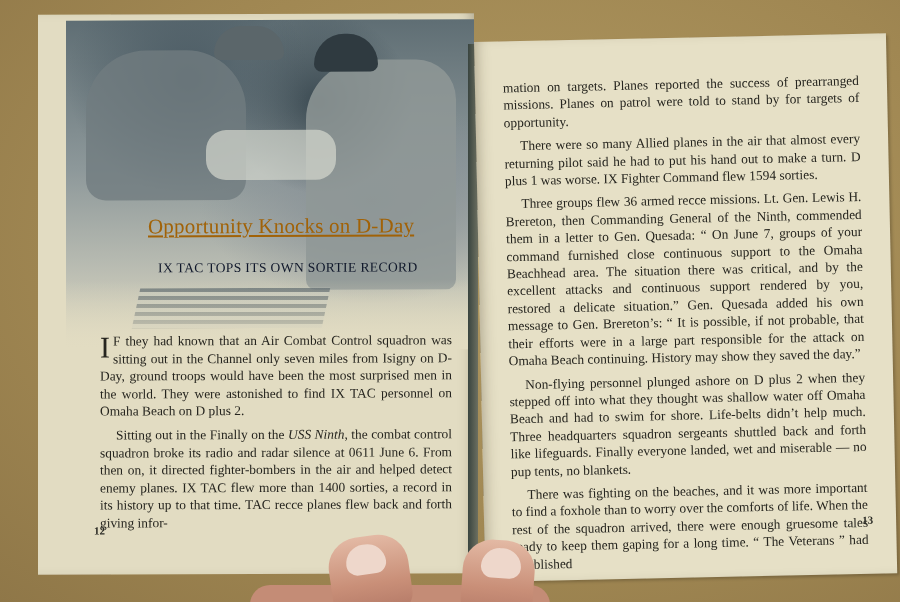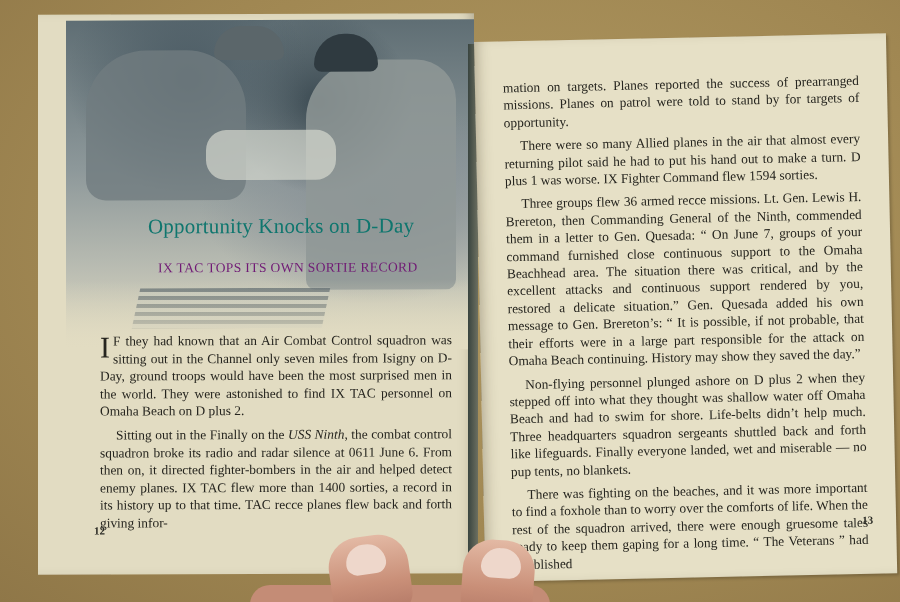--- a/index.html
+++ b/index.html
@@ -23,22 +23,22 @@
       radial-gradient(ellipse at 75% 55%,#879096 0%,transparent 40%),
       linear-gradient(180deg,#5f6e74 0%,#8d989a 45%,#b9bcb2 75%,#e2dcc2 100%);}
   .photo .helmet-a{position:absolute;left:148px;top:6px;width:70px;height:34px;border-radius:40px 40px 10px 10px;background:#5b666a;}
   .photo .helmet-b{position:absolute;left:248px;top:14px;width:64px;height:38px;border-radius:40px 40px 10px 10px;background:#2f3a40;}
   .photo .figure-a{position:absolute;left:20px;top:30px;width:160px;height:150px;border-radius:60px 60px 20px 20px;background:#707c80;opacity:.8;}
   .photo .figure-b{position:absolute;left:240px;top:40px;width:150px;height:230px;border-radius:60px 40px 10px 10px;background:#8f9897;opacity:.85;}
   .photo .panel{position:absolute;left:140px;top:110px;width:130px;height:50px;background:#d6d8cf;opacity:.7;border-radius:20px;}
   .photo .grille{position:absolute;left:70px;top:268px;width:190px;height:40px;
     background:repeating-linear-gradient(180deg,#56636a 0 4px,#c3c6bb 4px 8px);opacity:.75;transform:skewX(-12deg);}
   .photo .fade{position:absolute;left:0;right:0;bottom:0;height:70px;background:linear-gradient(180deg,transparent,#e2dcc2);}
-  .title{position:absolute;left:110px;top:200px;font-size:21px;color:#0f766e;letter-spacing:.2px;white-space:nowrap;}
-  .subtitle{position:absolute;left:120px;top:246px;font-size:13.5px;color:#701a75;letter-spacing:.4px;white-space:nowrap;}
+  .title{position:absolute;left:110px;top:200px;font-size:21px;color:#a16207;letter-spacing:.2px;white-space:nowrap;text-decoration:underline;}
+  .subtitle{position:absolute;left:120px;top:246px;font-size:13.5px;color:#0f172a;letter-spacing:.4px;white-space:nowrap;}
   .text-left{position:absolute;left:62px;top:318px;width:352px;font-size:13.4px;line-height:17.6px;color:#26251f;text-align:justify;}
   .text-left p{margin:0 0 6px 0;text-indent:16px;}
   .text-left p.first{text-indent:0;}
   .dropcap{float:left;font-size:30px;line-height:26px;margin:2px 3px 0 0;}
   .pnum-left{position:absolute;left:56px;top:510px;font-size:11px;font-weight:bold;color:#2a2a24;text-align:center;}
   .text-right{position:absolute;left:28px;top:38px;width:356px;font-size:13.4px;line-height:17.4px;color:#26251f;text-align:justify;}
   .text-right p{margin:0 0 6px 0;text-indent:16px;}
   .text-right p.cont{text-indent:0;}
   .pnum-right{position:absolute;left:378px;top:480px;font-size:11px;font-weight:bold;color:#2a2a24;}
   .thumb{position:absolute;background:linear-gradient(180deg,#e3b9a4 0%,#c98f78 60%,#b27866 100%);border-radius:30px 30px 20px 20px;}

